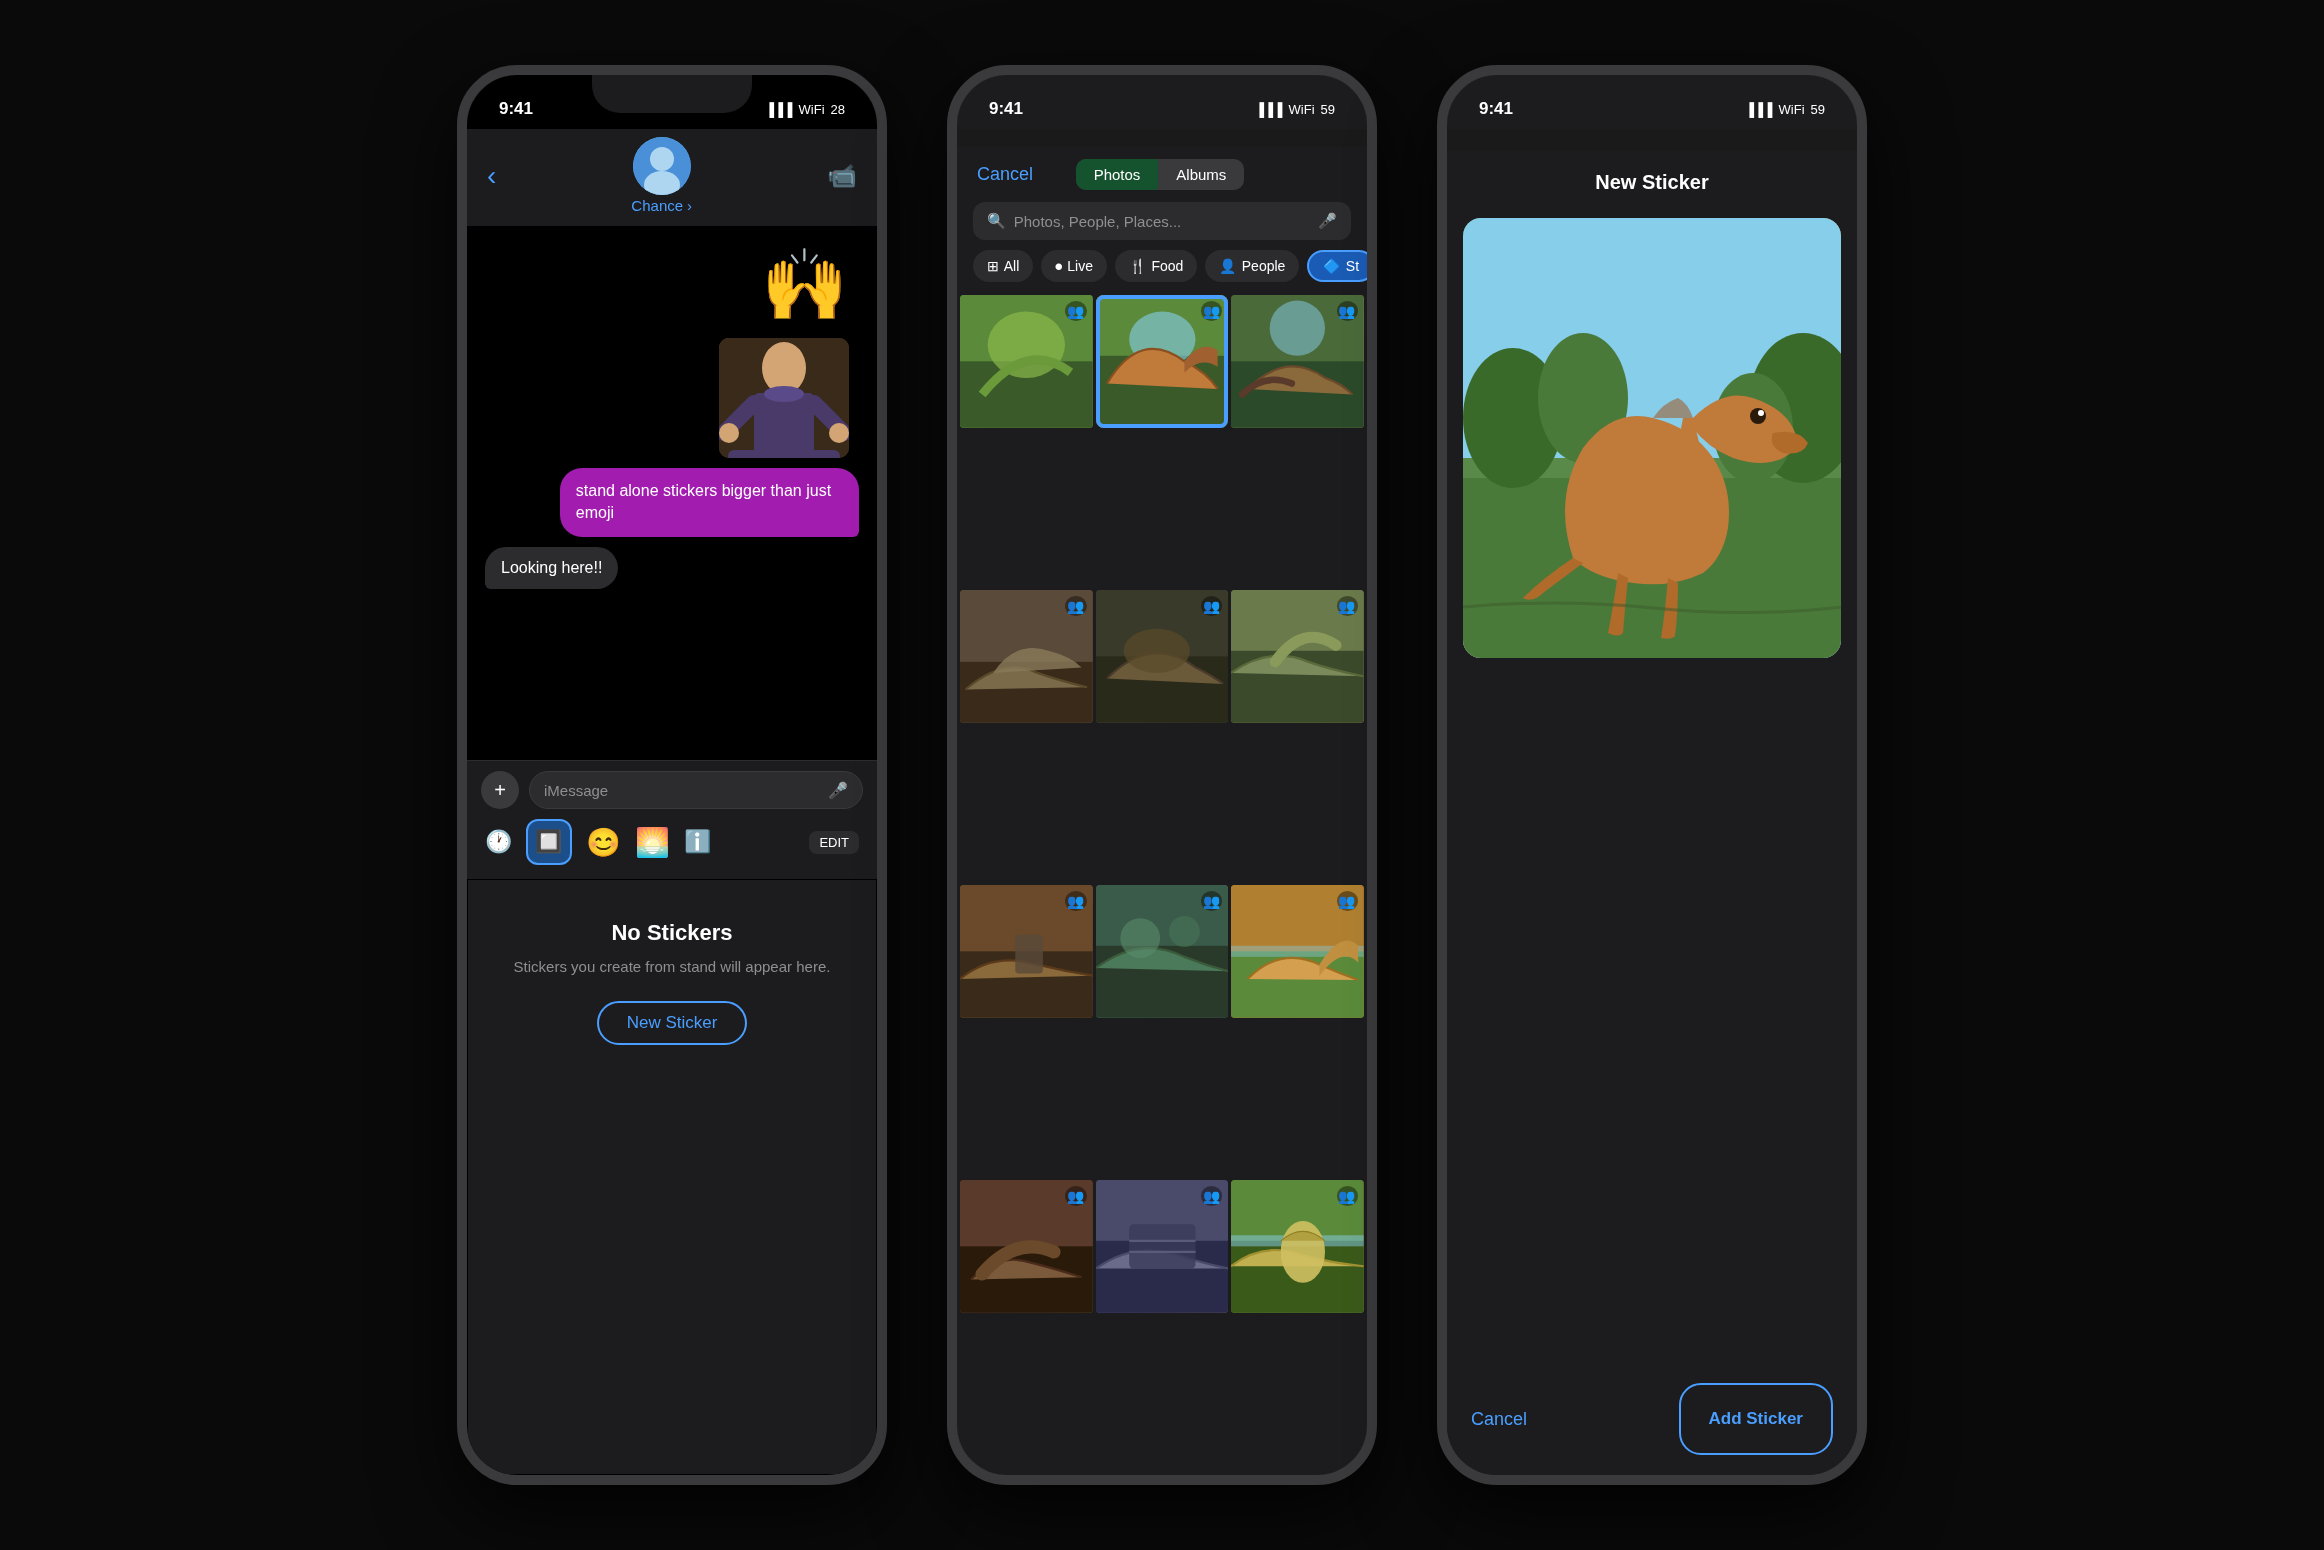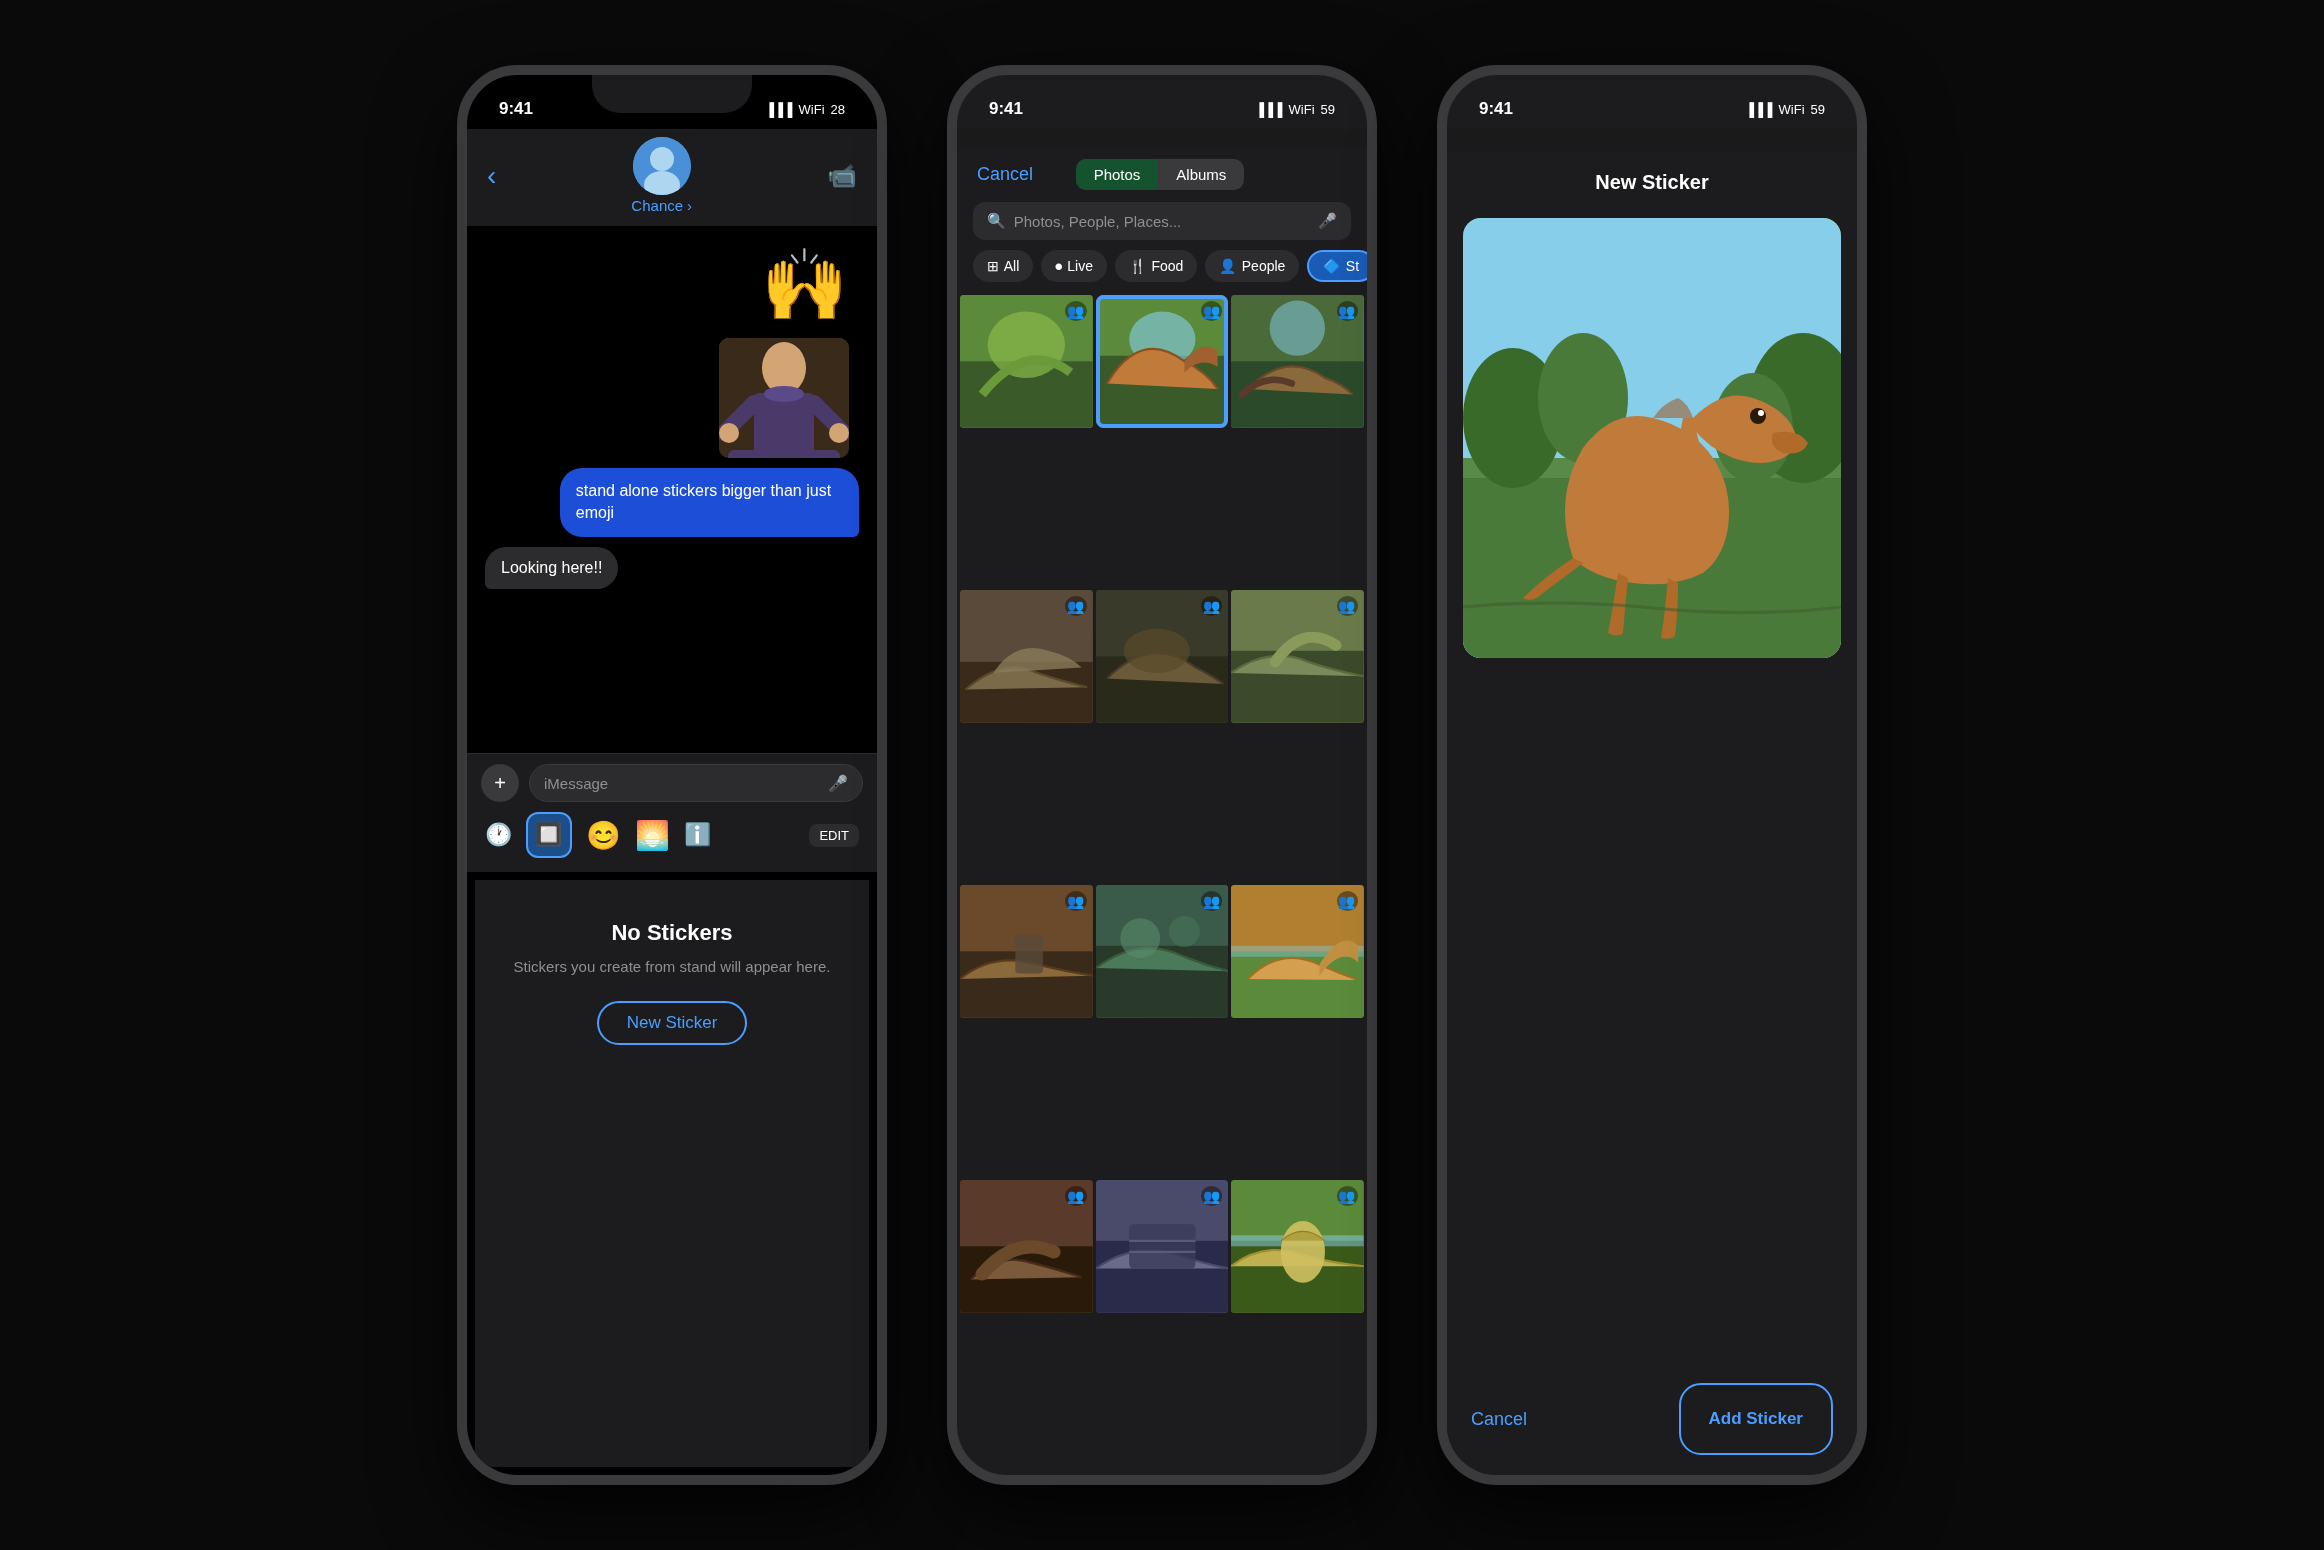--- a/index.html
+++ b/index.html
@@ -77,21 +77,21 @@
     }
     .msg-avatar svg { width: 100%; height: 100%; }
     .msg-name { color: #4a9eff; font-size: 15px; margin-top: 2px; display: flex; align-items: center; gap: 4px; }
     .back-btn { color: #4a9eff; font-size: 28px; }
     .video-btn { color: #4a9eff; font-size: 24px; }
 
     .msg-body { flex: 1; overflow: hidden; padding: 10px 18px; display: flex; flex-direction: column; gap: 10px; }
 
     .bubble-right {
       align-self: flex-end;
-      background: #1d4ed8;
+      background: #a21caf;
       color: #fff;
       border-radius: 22px 22px 6px 22px;
       padding: 12px 16px;
       max-width: 80%;
       font-size: 16px;
       line-height: 1.4;
     }
     .bubble-left {
       align-self: flex-start;
       background: #2c2c2e;
@@ -148,21 +148,21 @@
     .edit-btn {
       margin-left: auto;
       background: #2c2c2e;
       border-radius: 8px;
       padding: 4px 10px;
       color: #fff; font-size: 13px; font-weight: 500;
     }
 
     .no-stickers-panel {
       background: #1c1c1e;
-      margin: 8px;
+      margin: 1px;
       padding: 40px 30px;
       display: flex; flex-direction: column; align-items: center; gap: 10px;
       flex: 1;
     }
     .no-stickers-title { color: #fff; font-size: 22px; font-weight: 700; }
     .no-stickers-sub { color: #8e8e93; font-size: 15px; text-align: center; line-height: 1.4; }
     .new-sticker-btn {
       margin-top: 14px;
       border: 2px solid #4a9eff;
       border-radius: 22px;

